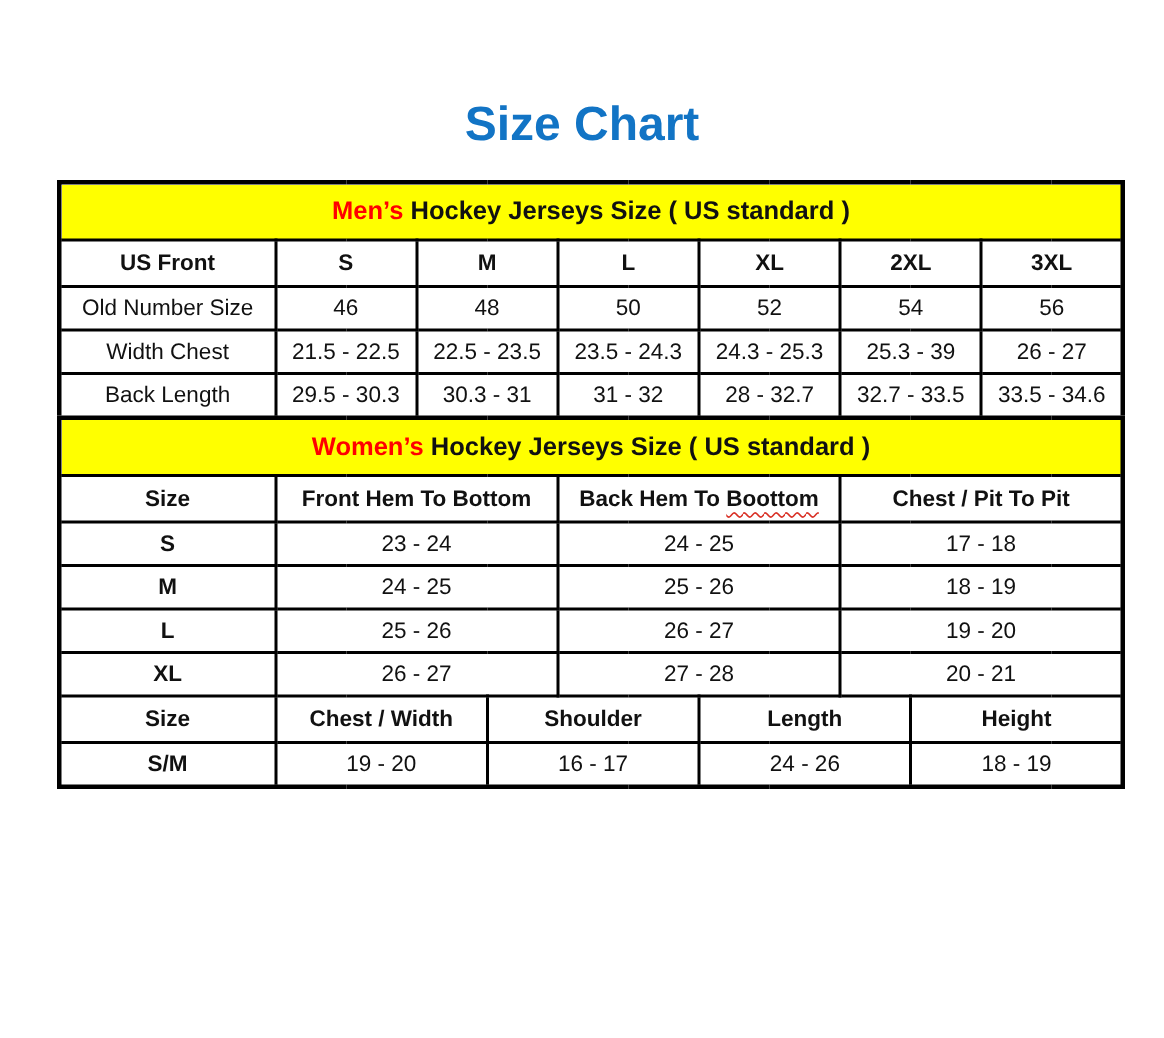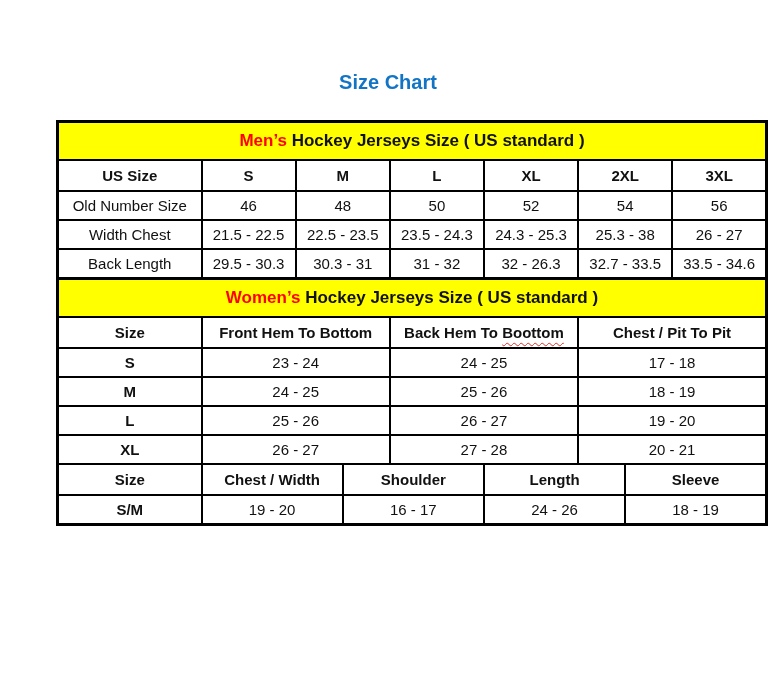--- a/index.html
+++ b/index.html
@@ -9,31 +9,31 @@
     --line:#000000;
   }
   html,body{margin:0;padding:0;}
   body{
     width:776px;height:692px;overflow:hidden;background:#ffffff;
     font-family:"Liberation Sans", sans-serif;color:#111;
   }
   .page-title{
     margin:64px 0 20px 0;
     text-align:center;
-    font-size:20px;
+    font-size:32px;
     font-weight:bold;
     line-height:36px;
     color:var(--title-blue);
     letter-spacing:0px;
   }
   table.size-table{
     border-collapse:collapse;
     table-layout:fixed;
     width:712px;
-    margin-left:56px;
+    margin-left:38px;
     border:3px solid var(--line);
   }
   col.first-col{width:144px;}
   td{
     border:2px solid var(--line);
     text-align:center;
     vertical-align:middle;
     font-size:15px;
     padding:0 2px;
     overflow:hidden;
@@ -78,21 +78,21 @@
       <col>
       <col>
       <col>
       <col>
     </colgroup>
   <tbody>
       <tr class="band-row">
         <td colspan="13"><span class="band-highlight">Men’s</span><span> Hockey Jerseys Size ( US standard )</span></td>
       </tr>
       <tr class="header-row">
-        <td colspan="1">US Size</td>
+        <td colspan="1">US Front</td>
         <td colspan="2">S</td>
         <td colspan="2">M</td>
         <td colspan="2">L</td>
         <td colspan="2">XL</td>
         <td colspan="2">2XL</td>
         <td colspan="2">3XL</td>
       </tr>
       <tr class="data-row">
         <td class="row-label">Old Number Size</td>
         <td colspan="2">46</td>
@@ -101,29 +101,29 @@
         <td colspan="2">52</td>
         <td colspan="2">54</td>
         <td colspan="2">56</td>
       </tr>
       <tr class="data-row">
         <td class="row-label">Width Chest</td>
         <td colspan="2">21.5 - 22.5</td>
         <td colspan="2">22.5 - 23.5</td>
         <td colspan="2">23.5 - 24.3</td>
         <td colspan="2">24.3 - 25.3</td>
-        <td colspan="2">25.3 - 38</td>
+        <td colspan="2">25.3 - 39</td>
         <td colspan="2">26 - 27</td>
       </tr>
       <tr class="data-row">
         <td class="row-label">Back Length</td>
         <td colspan="2">29.5 - 30.3</td>
         <td colspan="2">30.3 - 31</td>
         <td colspan="2">31 - 32</td>
-        <td colspan="2">32 - 26.3</td>
+        <td colspan="2">28 - 32.7</td>
         <td colspan="2">32.7 - 33.5</td>
         <td colspan="2">33.5 - 34.6</td>
       </tr>
       <tr class="band-row">
         <td colspan="13"><span class="band-highlight">Women’s</span><span> Hockey Jerseys Size ( US standard )</span></td>
       </tr>
       <tr class="header-row">
         <td colspan="1">Size</td>
         <td colspan="4">Front Hem To Bottom</td>
         <td colspan="4"><span>Back Hem To </span><span class="wavy">Boottom</span></td>
@@ -151,21 +151,21 @@
         <td class="row-label-bold">XL</td>
         <td colspan="4">26 - 27</td>
         <td colspan="4">27 - 28</td>
         <td colspan="4">20 - 21</td>
       </tr>
       <tr class="header-row">
         <td colspan="1">Size</td>
         <td colspan="3">Chest / Width</td>
         <td colspan="3">Shoulder</td>
         <td colspan="3">Length</td>
-        <td colspan="3">Sleeve</td>
+        <td colspan="3">Height</td>
       </tr>
       <tr class="data-row">
         <td class="row-label-bold">S/M</td>
         <td colspan="3">19 - 20</td>
         <td colspan="3">16 - 17</td>
         <td colspan="3">24 - 26</td>
         <td colspan="3">18 - 19</td>
       </tr>
     </tbody>
 </table>

